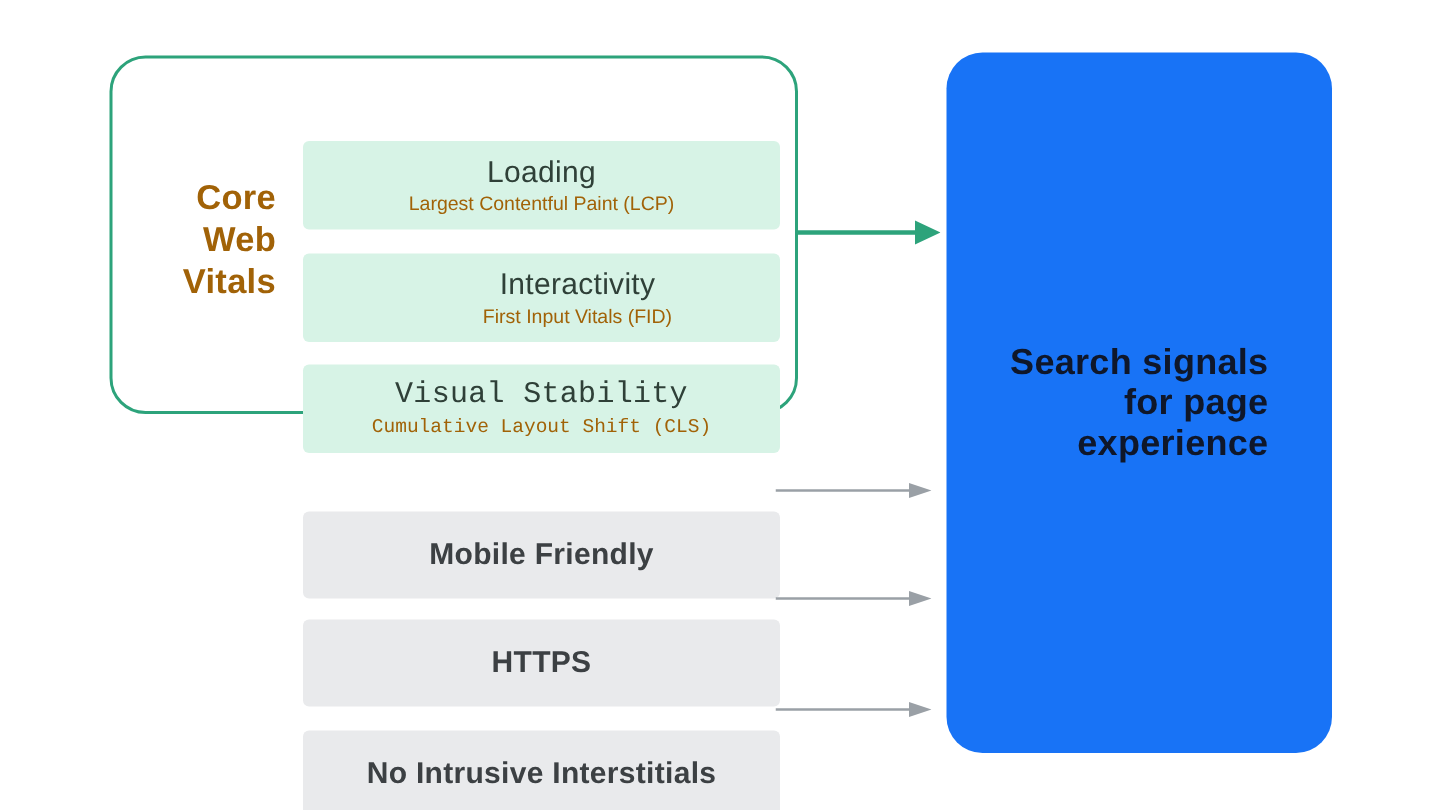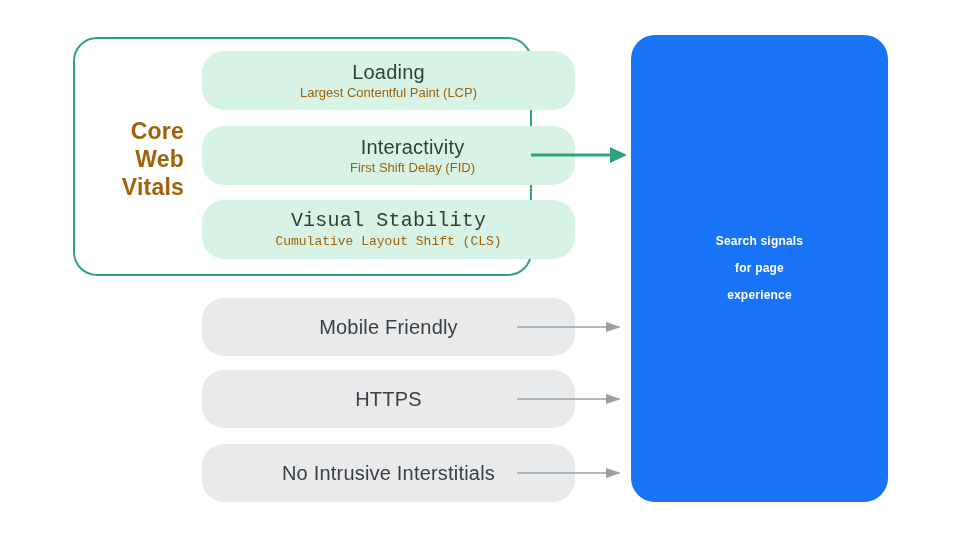--- a/index.html
+++ b/index.html
@@ -28,71 +28,72 @@
     color: #a16207;
     font-size: 23px;
     font-weight: 700;
     line-height: 28px;
     white-space: pre-line;
     letter-spacing: 0.2px;
   }
   .pill {
     position: absolute;
     left: 202px;
-    width: 373px;
-    border-radius: 22px;
+    width: 318px;
+    border-radius: 4px;
     display: flex;
     flex-direction: column;
     align-items: center;
     justify-content: center;
     text-align: center;
+    margin-top: 43px;
   }
   .pill.mint { background: #d7f3e6; height: 59px; }
   .pill.gray { background: #e9eaec; height: 58px; }
   .pill-title {
     font-size: 20px;
     font-weight: 500;
     color: #2f4038;
     line-height: 24px;
     letter-spacing: 0.2px;
   }
   .pill-sub {
     font-size: 13px;
     font-weight: 400;
     color: #a16207;
     line-height: 17px;
   }
   .gray-label {
     font-size: 20px;
-    font-weight: 400;
+    font-weight: 700;
     color: #3c4043;
     letter-spacing: 0.2px;
   }
   .mint-1 { top: 51px; height: 60px; }
   .mint-2 { top: 126px; padding-left: 48px; }
   .mint-3 { top: 200px; font-family: Liberation Mono, monospace; }
   .gray-1 { top: 298px; }
   .gray-2 { top: 370px; }
   .gray-3 { top: 444px; }
   .blue-box {
     position: absolute;
     left: 631px; top: 35px;
     width: 257px; height: 467px;
     background: #1873f6;
     border-radius: 24px;
     display: flex;
     align-items: center;
     justify-content: center;
   }
   .blue-box-text {
-    color: #ffffff;
-    font-size: 12px;
+    color: #0f172a;
+    font-size: 24px;
     font-weight: 700;
     line-height: 27px;
-    text-align: center;
+    text-align: right;
     white-space: pre-line;
     letter-spacing: 0.2px;
   }
   .arrow { position: absolute; }
   .arrow-green { left: 531px; top: 145px; }
   .arrow-gray-1 { left: 517px; top: 319px; }
   .arrow-gray-2 { left: 517px; top: 391px; }
   .arrow-gray-3 { left: 517px; top: 465px; }
 </style>
 </head>
@@ -106,21 +107,21 @@
 Web
 Vitals</div>
 
   <div class="pill mint mint-1">
     <div class="pill-title">Loading</div>
     <div class="pill-sub">Largest Contentful Paint (LCP)</div>
   </div>
 
   <div class="pill mint mint-2">
     <div class="pill-title">Interactivity</div>
-    <div class="pill-sub">First Shift Delay (FID)</div>
+    <div class="pill-sub">First Input Vitals (FID)</div>
   </div>
 
   <div class="pill mint mint-3">
     <div class="pill-title">Visual Stability</div>
     <div class="pill-sub">Cumulative Layout Shift (CLS)</div>
   </div>
 
   <div class="pill gray gray-1">
     <div class="gray-label">Mobile Friendly</div>
   </div>

